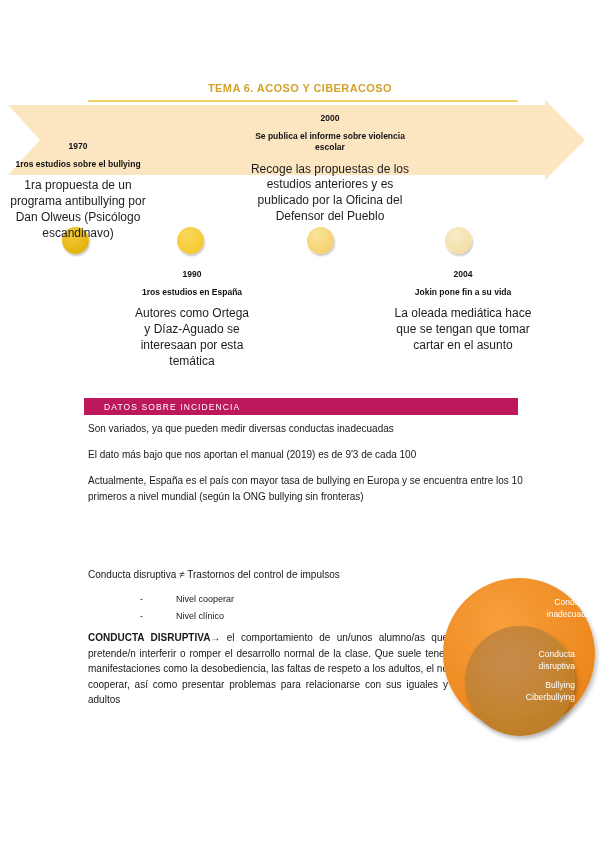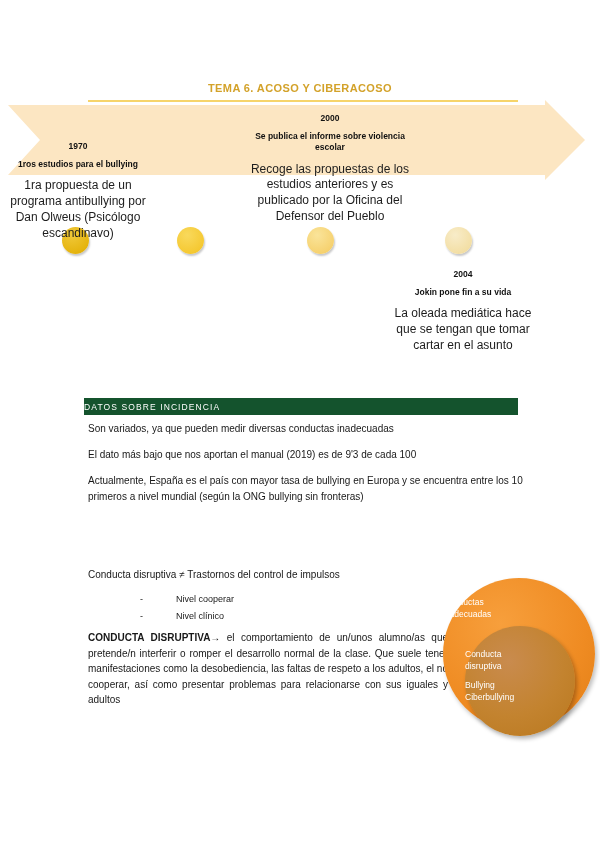--- a/index.html
+++ b/index.html
@@ -80,27 +80,27 @@
     color: #1d1d1d;
   }
 
   
   .banner {
     position: absolute;
     left: 84px;
     top: 398px;
     width: 434px;
     height: 17px;
-    background: #14532d;
+    background: #be185d;
     color: #ffffff;
     font-size: 8.5px;
     letter-spacing: 1.1px;
     display: flex;
     align-items: center;
-    padding-left: 0;
+    padding-left: 20px;
     box-sizing: border-box;
   }
 
   .para {
     position: absolute;
     font-size: 10px;
     line-height: 1.55;
     color: #181818;
     width: 436px;
     left: 88px;
@@ -152,21 +152,21 @@
     top: 48px;
     width: 110px;
     height: 110px;
     border-radius: 50%;
     background: radial-gradient(circle at 40% 32%, #c98b4e 0%, #c3832f 55%, #b9781e 100%);
     box-shadow: 2px 3px 4px rgba(0,0,0,0.28);
   }
   .venn-label {
     position: absolute;
     width: 100%;
-    text-align: left;
+    text-align: right;
     color: #ffffff;
     font-size: 8.5px;
     line-height: 1.45;
   }
   .venn-outer-label {
     top: 18px;
     left: 0;
   }
   .venn-inner-label {
     top: 22px;
@@ -186,30 +186,35 @@
     <polygon points="8,5 545,5 545,0 585,40 545,80 545,75 8,75 40,40" fill="#FCE6C2"></polygon>
   </svg>
 
   <div class="tl-dot" style="left:62px; top:227px; background: radial-gradient(circle at 38% 30%, #f0c838 0%, #e5b40f 70%, #d9a806 100%);"></div>
   <div class="tl-dot" style="left:177px; top:227px; background: radial-gradient(circle at 38% 30%, #f9d95c 0%, #f5c933 70%, #eebd1f 100%);"></div>
   <div class="tl-dot" style="left:307px; top:227px; background: radial-gradient(circle at 38% 30%, #fae49a 0%, #f6d271 70%, #f0c85c 100%);"></div>
   <div class="tl-dot" style="left:445px; top:227px; background: radial-gradient(circle at 38% 30%, #f8ecc9 0%, #f3dfa6 70%, #ecd596 100%);"></div>
 
   <div class="tl-block" style="left:8px; top:100px; width:140px;margin-top:41px;">
     <div class="tl-year">1970</div>
-    <div class="tl-head">1ros estudios para el bullying</div>
+    <div class="tl-head">1ros estudios sobre el bullying</div>
     <div class="tl-body">1ra propuesta de un programa antibullying por Dan Olweus (Psicólogo escandinavo)</div>
   </div>
 
   <div class="tl-block" style="left:248px; top:113px; width:164px;">
     <div class="tl-year">2000</div>
     <div class="tl-head">Se publica el informe sobre violencia escolar</div>
     <div class="tl-body">Recoge las propuestas de los estudios anteriores y es publicado por la Oficina del Defensor del Pueblo</div>
   </div>
 
+  <div class="tl-block" style="left:132px; top:269px; width:120px;">
+    <div class="tl-year">1990</div>
+    <div class="tl-head">1ros estudios en España</div>
+    <div class="tl-body">Autores como Ortega y Díaz-Aguado se interesaan por esta temática</div>
+  </div>
 
   <div class="tl-block" style="left:385px; top:269px; width:156px;">
     <div class="tl-year">2004</div>
     <div class="tl-head">Jokin pone fin a su vida</div>
     <div class="tl-body">La oleada mediática hace que se tengan que tomar cartar en el asunto</div>
   </div>
 
   <div class="banner">
     <span>DATOS SOBRE INCIDENCIA</span>
   </div>

